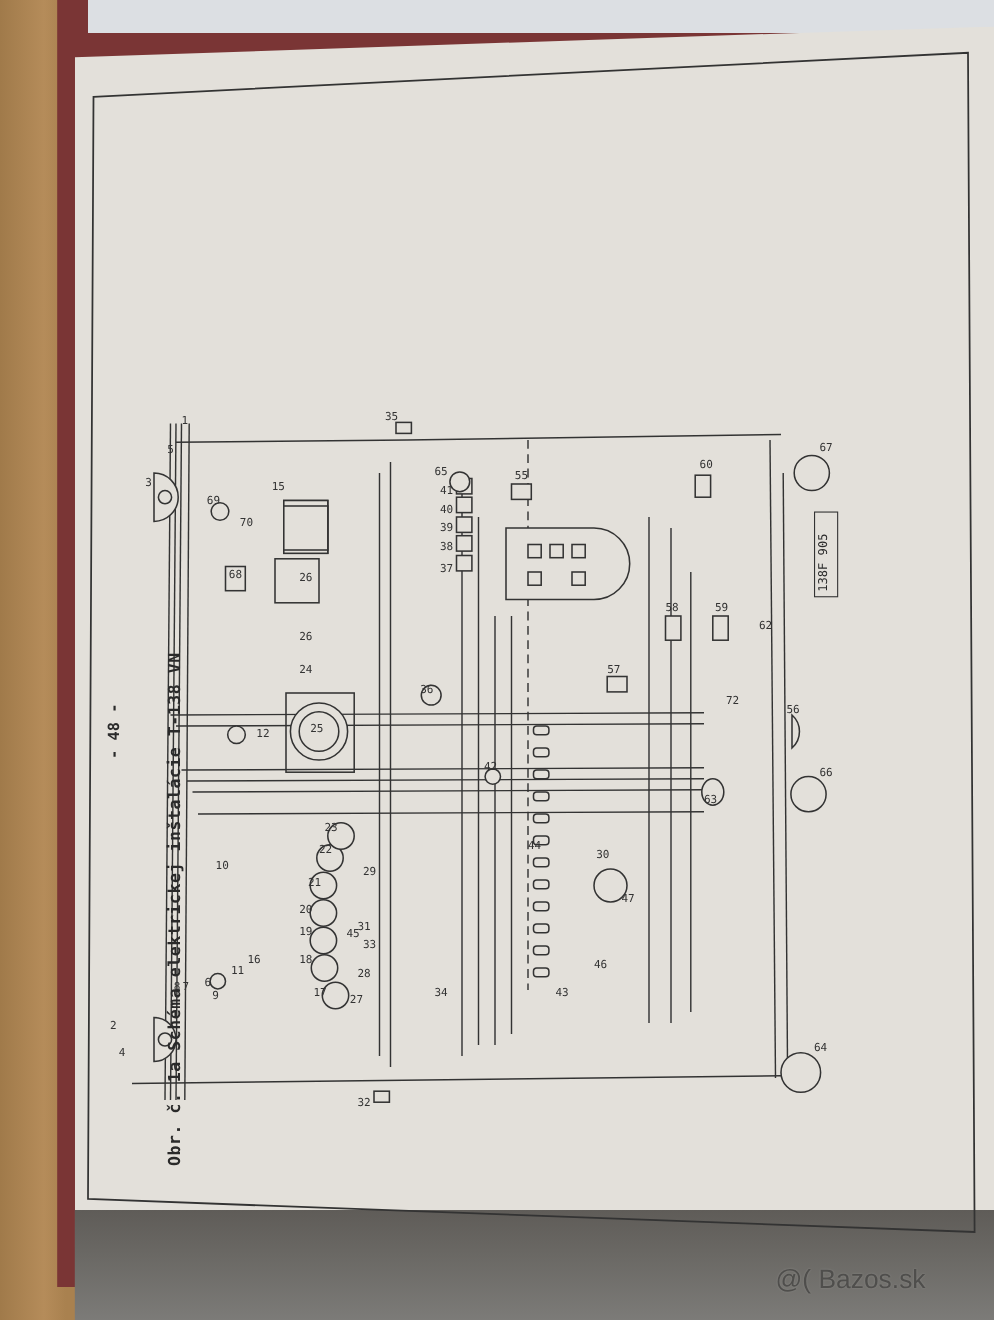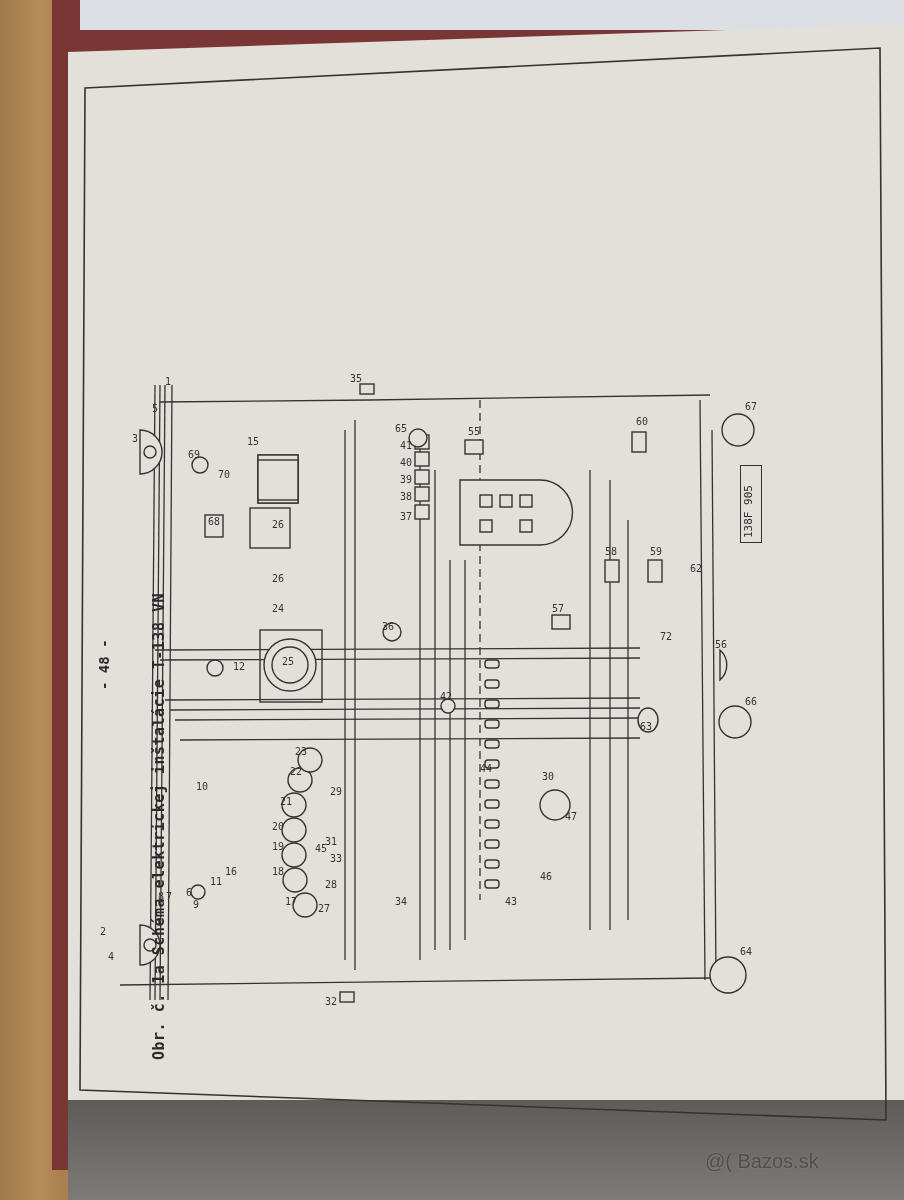--- a/index.html
+++ b/index.html
@@ -8,21 +8,21 @@
   .book-cover{position:absolute;left:52px;top:0;width:852px;height:1170px;background:#7a3535;}
   .back-page{position:absolute;left:80px;top:0;width:824px;height:30px;background:#dcdfe3;}
   .page{position:absolute;left:68px;top:24px;width:836px;height:1110px;background:#e3e0da;clip-path:polygon(0 28px,100% 0,100% 100%,0 100%);}
   .gutter{position:absolute;left:68px;top:1100px;width:836px;height:100px;background:linear-gradient(180deg,#5f5c58 0,#6a6864 40%,#7c7b78 100%);}
   .frame{position:absolute;left:0;top:0;width:904px;height:1200px;}
   .rot{position:absolute;transform:rotate(-90deg);transform-origin:left top;white-space:nowrap;color:#2a2a2a;}
   .caption{left:150px;top:1060px;font-family:"DejaVu Sans Mono",monospace;font-weight:bold;font-size:15px;letter-spacing:0.5px;}
   .pagenum{left:96px;top:690px;font-family:"DejaVu Sans Mono",monospace;font-weight:bold;font-size:14px;}
   .code-box{position:absolute;left:740px;top:465px;width:20px;height:76px;border:1.5px solid #333;}
   .code{left:742px;top:538px;font-size:11px;font-family:"DejaVu Sans Mono",monospace;}
-  .watermark{position:absolute;left:705px;top:1150px;font-family:"Liberation Sans",sans-serif;font-size:20px;color:#4f4e4c;text-shadow:0 0 2px #8a8986;}
+  .watermark{position:absolute;left:705px;top:1150px;font-family:"Liberation Sans",sans-serif;font-size:24px;color:#4f4e4c;text-shadow:0 0 2px #8a8986;}
   .lbl{font-family:"DejaVu Sans Mono",monospace;font-size:10px;fill:#333;}
 </style>
 </head>
 <body>
 
 <div class="table-bg"></div>
 <div class="book-cover"></div>
 <div class="back-page"></div>
 <div class="page"></div>
 <div class="gutter"></div>

